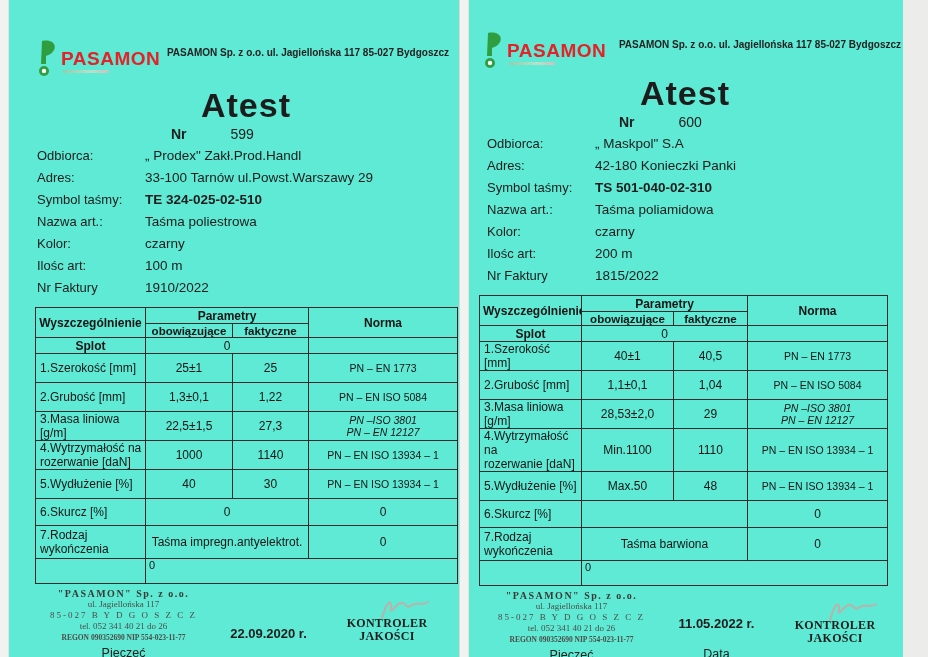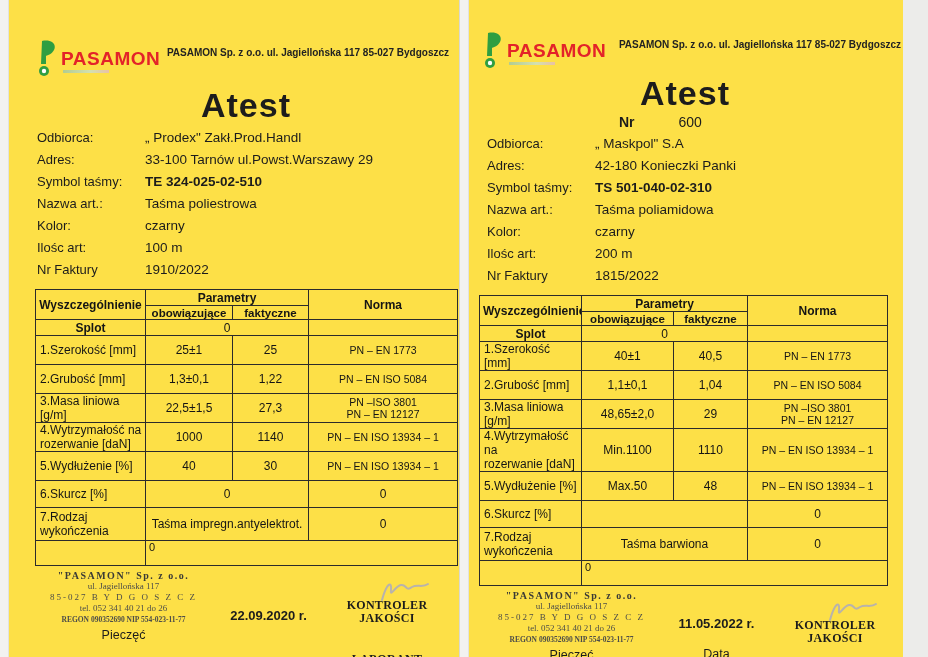--- a/index.html
+++ b/index.html
@@ -3,21 +3,21 @@
 <meta charset="utf-8">
 <style>
   html,body{margin:0;padding:0;}
   body{
     width:928px;height:657px;position:relative;overflow:hidden;
     background:#f2f2f0;
     font-family:"Liberation Sans", sans-serif;
     color:#1c1c1c;
     -webkit-font-smoothing:antialiased;
   }
-  .page{position:absolute;top:0;bottom:0;background:#fde047;}
+  .page{position:absolute;top:0;bottom:0;background:#5eead4;}
   .page.p-left{left:8px;width:450px;border-left:1px solid #e2e2de;border-right:1px solid #d8d8d4;}
   .page.p-right{left:468px;width:434px;border-left:1px solid #e2e2de;border-right:1px solid #cfcfcb;}
   .scan-strip{position:absolute;top:0;bottom:0;left:903px;right:0;background:#ececea;}
 
   .doc-inner{position:relative;height:100%;}
   .p-left .doc-inner{padding-top:40px;}
   .p-right .doc-inner{padding-top:32px;}
 
   
   .doc-header{display:flex;align-items:flex-start;}
@@ -57,21 +57,21 @@
   table.spec .th{font-weight:bold;}
   table.spec .hrow td{height:15px;font-size:12px;}
   table.spec .hrow2 td{height:13px;font-size:11.5px;}
   table.spec .splot td{height:15px;}
   table.spec .r td{height:28px;}
   table.spec .r6 td{height:26px;}
   table.spec .r7 td{height:32px;}
   table.spec .r8 td{height:24px;vertical-align:top;text-align:left;font-size:11px;}
   table.spec td.name{text-align:left;padding-left:4px;}
   table.spec td.norm{font-size:10.5px;}
-  table.spec .nline{line-height:12px;}
+  table.spec .nline{line-height:12px;font-style:italic;}
 
   
   .footer{display:flex;margin-top:2px;}
   .p-left .footer{padding-left:22px;padding-right:14px;}
   .p-right .footer{padding-left:10px;padding-right:4px;}
   .stamp-block{width:185px;flex:none;text-align:center;padding-top:2px;}
   .stamp{font-family:"Liberation Serif", serif;color:#4d4d49;line-height:11px;}
   .stamp.s0{font-size:10px;font-weight:bold;letter-spacing:1.5px;color:#3a3a36;}
   .stamp.s1{font-size:9px;}
   .stamp.s2{font-size:9px;letter-spacing:2px;}
@@ -102,20 +102,24 @@
         </svg>
         <div class="logo-col">
           <span class="logo-text">PASAMON</span>
           <span class="logo-tagline"></span>
         </div>
       </div>
       <div class="company-line">PASAMON  Sp. z o.o. ul. Jagiellońska 117  85-027 Bydgoszcz</div>
     </div>
 
     <div class="title">Atest</div>
+    <div class="nr-line">
+      <span class="nr-label">Nr</span>
+      <span class="nr-value">599</span>
+    </div>
 
     <div class="fields">
       <div class="field-row">
           <span class="f-label">Odbiorca:</span>
           <span class="f-value">„ Prodex" Zakł.Prod.Handl</span>
         </div>
       <div class="field-row">
           <span class="f-label">Adres:</span>
           <span class="f-value">33-100 Tarnów  ul.Powst.Warszawy  29</span>
         </div>
@@ -328,21 +332,21 @@
         <td class="norm">PN – EN 1773</td>
       </tr>
       <tr class="r">
         <td class="name">2.Grubość [mm]</td>
         <td>1,1±0,1</td>
         <td>1,04</td>
         <td class="norm">PN – EN ISO 5084</td>
       </tr>
       <tr class="r">
         <td class="name">3.Masa liniowa [g/m]</td>
-        <td>48,65±2,0</td>
+        <td>28,53±2,0</td>
         <td>29</td>
         <td class="norm">
               <div class="nline">PN –ISO 3801</div>
               <div class="nline">PN – EN 12127</div>
             </td>
       </tr>
       <tr class="r">
         <td class="name">
               <div>4.Wytrzymałość na</div>
               <div>rozerwanie [daN]</div>

